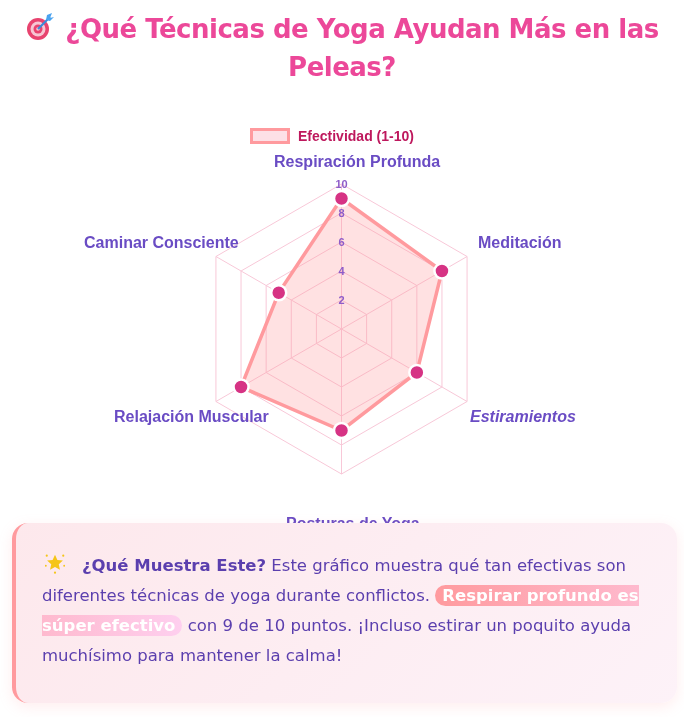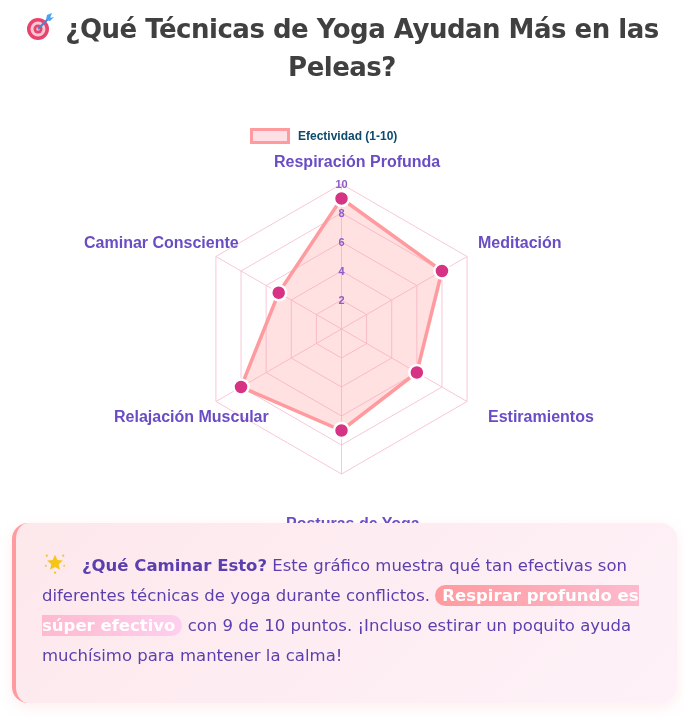--- a/index.html
+++ b/index.html
@@ -1,25 +1,25 @@
 <!DOCTYPE html>
 <html><head>
 <meta charset="utf-8">
 <style>
   html, body { margin: 0; padding: 0; background: #ffffff; }
   body { width: 684px; height: 717px; position: relative; overflow: hidden; font-family: "Liberation Sans", sans-serif; }
   .title {
     position: absolute; left: 20px; top: 10px; width: 644px;
-    text-align: center; color: #404040; font-family: "DejaVu Sans", sans-serif;
+    text-align: center; color: #ec4899; font-family: "DejaVu Sans", sans-serif;
     font-weight: bold; font-size: 26px; line-height: 38px; letter-spacing: -0.5px;
   }
   .title .emoji { display: inline-block; width: 30px; height: 30px; vertical-align: -4px; margin-right: 10px; }
   .legend { position: absolute; left: 250px; top: 126px; height: 20px; display: flex; align-items: center; }
   .legend-swatch { width: 38px; height: 14px; background: #fde0e6; border: 3px solid #ff9a9e; box-sizing: border-box; width: 40px; height: 16px; margin-right: 8px; }
-  .legend-label { color: #0c4a6e; font-weight: bold; font-size: 12px; }
+  .legend-label { color: #be185d; font-weight: bold; font-size: 14px; }
   .axis-label { position: absolute; color: #6a4cc4; font-weight: bold; font-size: 16px; white-space: nowrap; }
   .tick-label { font-family: "Liberation Sans", sans-serif; font-size: 11px; font-weight: bold; fill: #8e5cc9; }
   .info {
     position: absolute; left: 12px; top: 523px; width: 665px; height: 180px;
     box-sizing: border-box; border-left: 4px solid #ff9a9e; border-radius: 16px;
     background: linear-gradient(135deg, #fde8ec 0%, #fdf2f8 100%);
     box-shadow: 0 4px 14px rgba(255, 154, 158, 0.18);
     padding: 28px 30px 20px 26px;
     font-family: "DejaVu Sans", sans-serif; font-size: 16.5px; line-height: 30px; color: #5b3fae;
   }
@@ -71,27 +71,27 @@
     <circle cx="341.5" cy="198.5" r="7.5" fill="#d63384" stroke="#ffffff" stroke-width="2.5"></circle>
     <circle cx="441.95894683899485" cy="271" r="7.5" fill="#d63384" stroke="#ffffff" stroke-width="2.5"></circle>
     <circle cx="416.84421012924616" cy="372.5" r="7.5" fill="#d63384" stroke="#ffffff" stroke-width="2.5"></circle>
     <circle cx="341.5" cy="430.5" r="7.5" fill="#d63384" stroke="#ffffff" stroke-width="2.5"></circle>
     <circle cx="241.04105316100515" cy="387.00000000000006" r="7.5" fill="#d63384" stroke="#ffffff" stroke-width="2.5"></circle>
     <circle cx="278.7131582256282" cy="292.75" r="7.5" fill="#d63384" stroke="#ffffff" stroke-width="2.5"></circle>
   </svg>
 
 <div class="axis-label" style="left:274px;top:153px;">Respiración Profunda</div>
 <div class="axis-label" style="left:478px;top:234px;">Meditación</div>
-<div class="axis-label" style="left:488px;top:408px;">Estiramientos</div>
+<div class="axis-label" style="left:470px;top:408px;font-style:italic;">Estiramientos</div>
 <div class="axis-label" style="left:286px;top:515px;">Posturas de Yoga</div>
 <div class="axis-label" style="left:78px;top:408px;padding-left:36px;">Relajación Muscular</div>
 <div class="axis-label" style="left:78px;top:234px;margin-left:6px;">Caminar Consciente</div>
 
 <div class="info">
   <svg class="star" viewBox="0 0 24 24">
     <path d="M12 3 L14.6 8.6 L20.6 9.3 L16.1 13.4 L17.4 19.4 L12 16.3 L6.6 19.4 L7.9 13.4 L3.4 9.3 L9.4 8.6 Z" fill="#f5c518"></path>
     <circle cx="3" cy="4" r="1.2" fill="#f5c518"></circle>
     <circle cx="21" cy="4" r="1.2" fill="#f5c518"></circle>
     <circle cx="12" cy="22.5" r="1.2" fill="#f5c518"></circle>
     <circle cx="2" cy="15" r="1" fill="#f5c518"></circle>
     <circle cx="22" cy="15" r="1" fill="#f5c518"></circle>
-  </svg><span class="lead">¿Qué Caminar Esto?</span><span> Este gráfico muestra qué tan efectivas son diferentes técnicas de yoga durante conflictos. </span><span class="highlight">Respirar profundo es súper efectivo</span><span> con 9 de 10 puntos. ¡Incluso estirar un poquito ayuda muchísimo para mantener la calma!</span>
+  </svg><span class="lead">¿Qué Muestra Este?</span><span> Este gráfico muestra qué tan efectivas son diferentes técnicas de yoga durante conflictos. </span><span class="highlight">Respirar profundo es súper efectivo</span><span> con 9 de 10 puntos. ¡Incluso estirar un poquito ayuda muchísimo para mantener la calma!</span>
 </div>
 
 </body></html>

